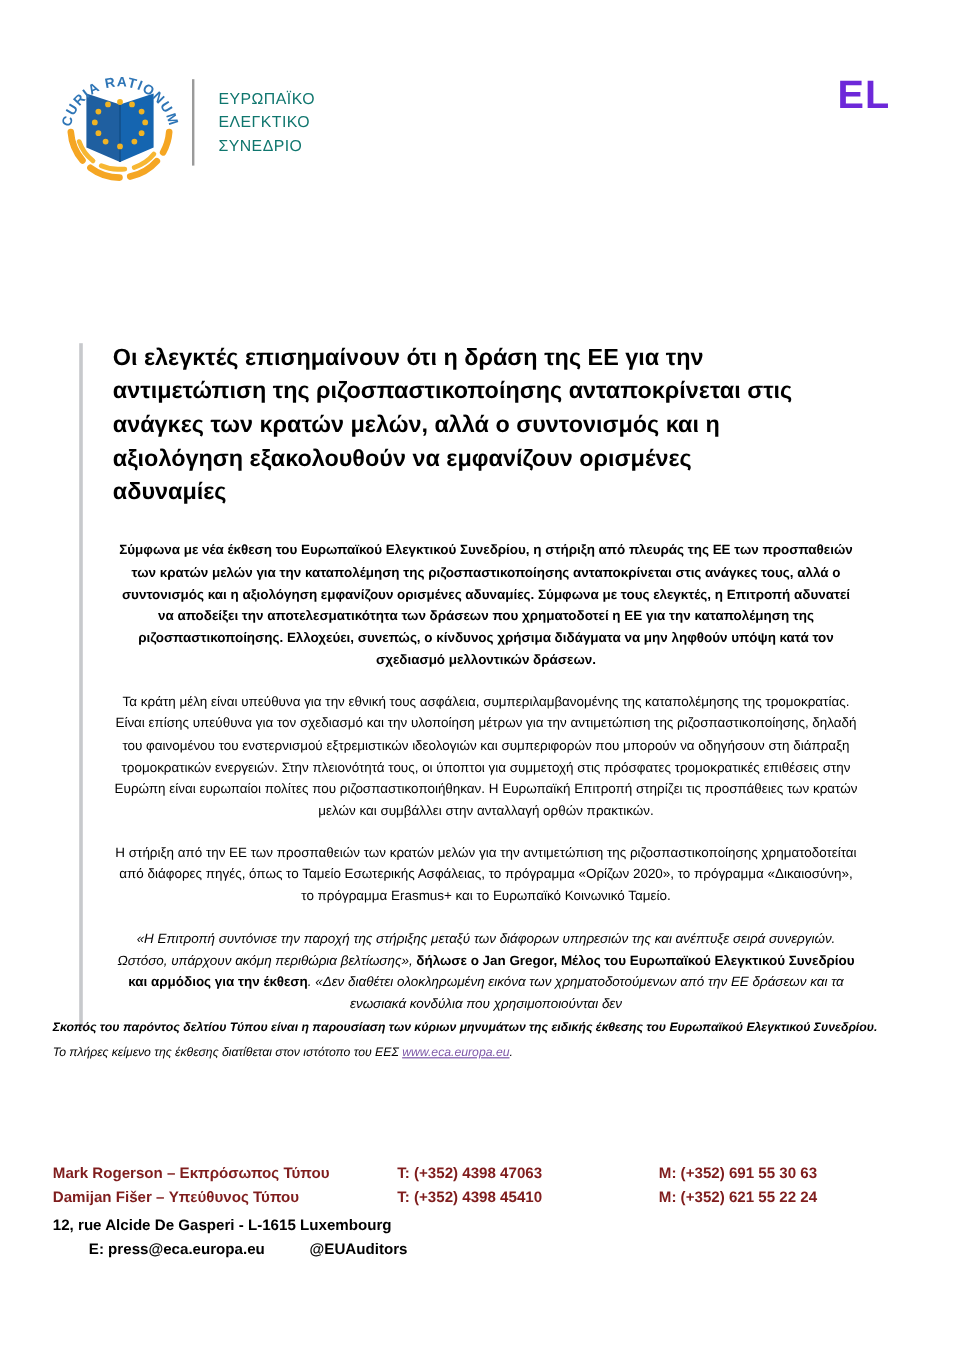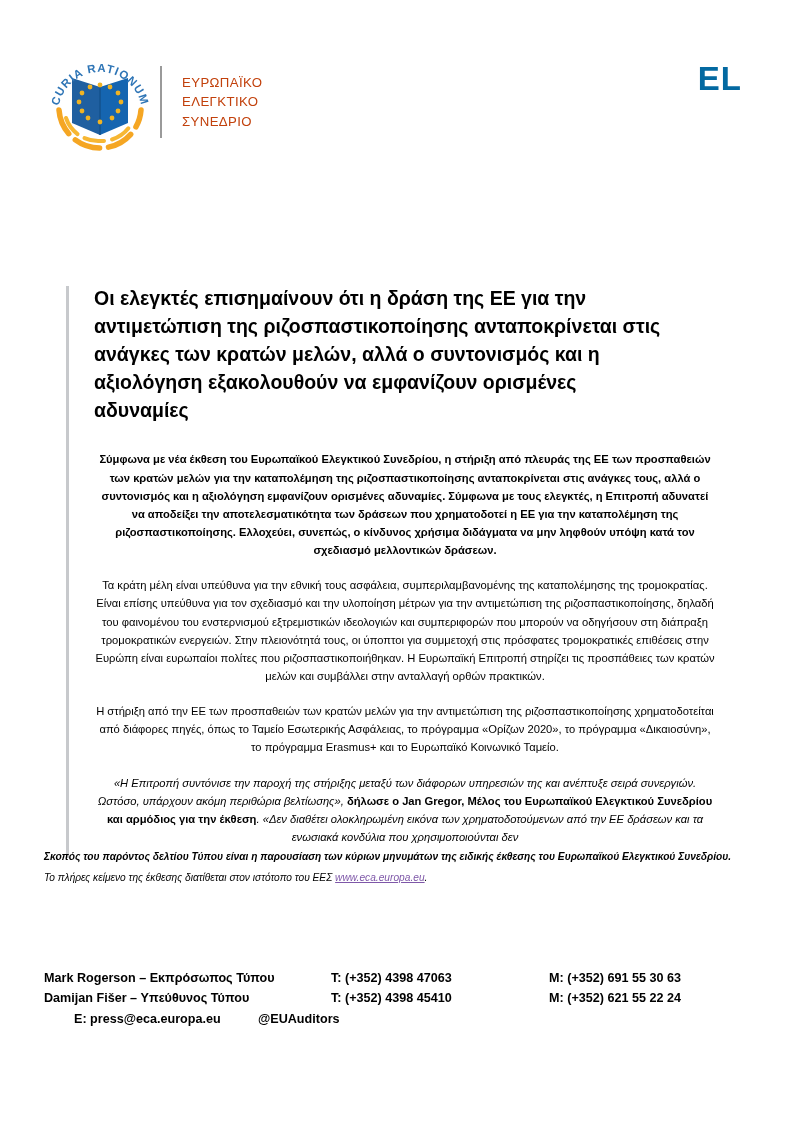--- a/index.html
+++ b/index.html
@@ -47,32 +47,32 @@
     width: 2px;
     height: 72px;
     background: #9a9a9a;
     margin-left: 6px;
     margin-right: 20px;
     flex: 0 0 auto;
   }
   .logo-text {
     font-size: 13.2px;
     line-height: 1.48;
-    color: #c2410c;
+    color: #0f766e;
     letter-spacing: 0.4px;
     white-space: pre-line;
     font-weight: 400;
   }
   .lang-badge {
     position: absolute;
     right: 18px;
     top: 8px;
     font-size: 33px;
     font-weight: 700;
-    color: #0369a1;
+    color: #6d28d9;
     letter-spacing: 1px;
   }
 
   
   .pr-title-wrap {
     position: absolute;
     top: 184px;
     right: 18px;
     text-align: right;
   }
@@ -167,21 +167,21 @@
     letter-spacing: -0.3px;
     line-height: 1;
     margin-bottom: 10px;
     color: #000;
   }
   .contact-row {
     display: flex;
     font-size: 12.6px;
     font-weight: 700;
     line-height: 1.62;
-    color: #000000;
+    color: #7f1d1d;
   }
   .c-name  { width: 287px; flex: 0 0 287px; }
   .c-tel   { width: 218px; flex: 0 0 218px; }
   .c-mob   { flex: 1 1 auto; }
   .addr-line {
     font-size: 12.6px;
     font-weight: 700;
     line-height: 1.62;
     margin-top: 2px;
     color: #000;
@@ -285,20 +285,21 @@
       <span class="c-tel">T: (+352) 4398 47063</span>
       <span class="c-mob">M: (+352) 691 55 30 63</span>
     </div>
 
     <div class="contact-row">
       <span class="c-name">Damijan Fišer – Υπεύθυνος Τύπου</span>
       <span class="c-tel">T: (+352) 4398 45410</span>
       <span class="c-mob">M: (+352) 621 55 22 24</span>
     </div>
 
+    <div class="addr-line">12, rue Alcide De Gasperi - L-1615 Luxembourg</div>
 
     <div class="email-row">
       <span class="e-mail">E: press@eca.europa.eu</span>
       <span class="e-twitter">@EUAuditors</span>
     </div>
   </div>
 
 </div>
 
 </body></html>

